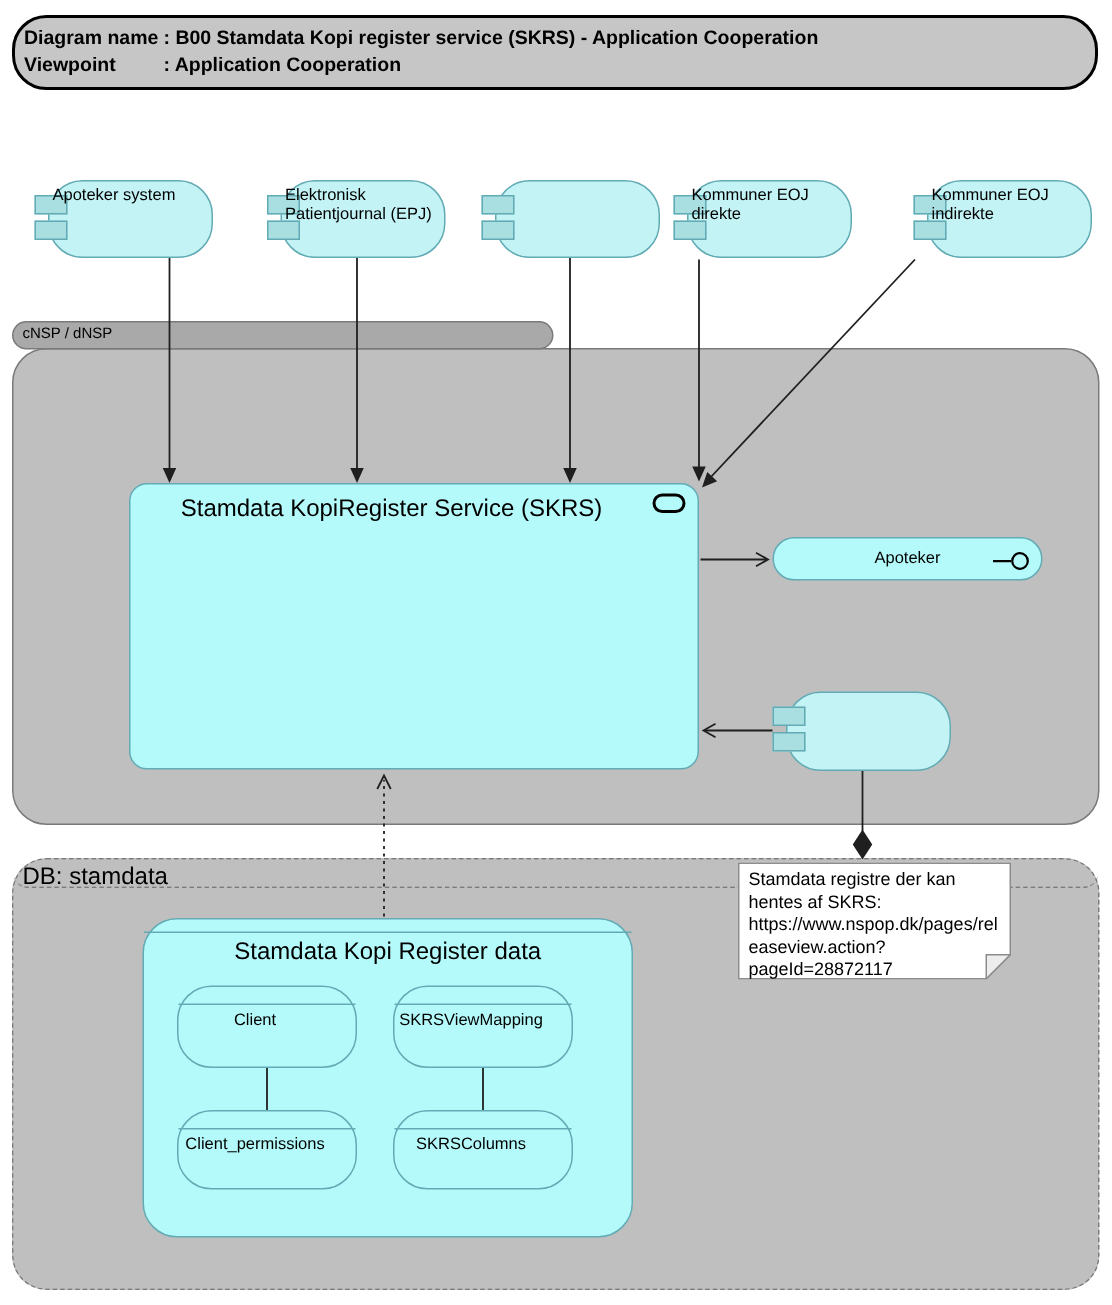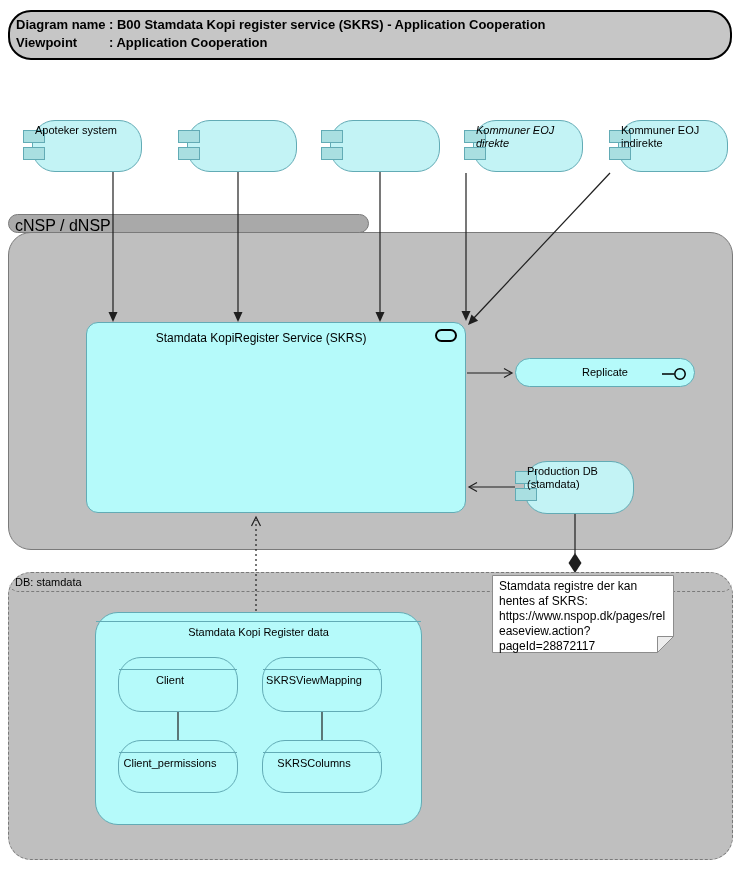--- a/index.html
+++ b/index.html
@@ -15,36 +15,36 @@
     background:var(--title-fill,#c6c6c6);border:2px solid #000;
     padding:4px 6px 0 6px;font-weight:bold;font-size:13px;line-height:18px;
   }
   .title-row .t-label{display:inline-block;width:93px;}
 
   
   .cnsp-header{
     left:8px;top:214px;width:361px;height:19px;
     background:var(--group-header-fill,#a9a9a9);
     border:1px solid var(--group-border,#7a7a7a);
-    font-size:16px;padding:2px 0 0 6px;
+    font-size:10px;padding:2px 0 0 6px;
   }
   .cnsp-body{
     left:8px;top:232px;width:725px;height:318px;
     background:var(--group-fill,#bfbfbf);
     border:1px solid var(--group-border,#7a7a7a);
   }
   .db-group{
     left:8px;top:572px;width:725px;height:288px;
     background:var(--group-fill,#bfbfbf);
     border:1px dashed var(--group-border,#7a7a7a);
   }
   .db-header{
     left:0;top:0;width:100%;height:19px;
     border-bottom:1px dashed var(--group-border,#7a7a7a);
-    font-size:11px;padding:3px 0 0 6px;
+    font-size:16px;padding:3px 0 0 6px;
   }
 
   
   .comp{
     background:var(--node-fill,#c3f3f5);
     border:1px solid var(--node-border,#62abb5);
   }
   .comp-label{
     position:absolute;left:2px;right:2px;top:3px;
     font-size:11px;line-height:13px;overflow-wrap:anywhere;
@@ -56,21 +56,21 @@
   }
   .ctab.t1{top:9px}
   .ctab.t2{top:26px}
 
   
   .skrs{
     left:86px;top:322px;width:380px;height:191px;border-radius:12px;
     background:var(--service-fill,#b5fafa);
     border:1px solid var(--node-border,#62abb5);
   }
-  .skrs-label{position:absolute;left:0;right:30px;top:8px;text-align:center;font-size:12px;}
+  .skrs-label{position:absolute;left:0;right:30px;top:8px;text-align:center;font-size:16px;}
   .oval-icon{
     position:absolute;right:8px;top:6px;width:22px;height:13px;
     border:2px solid #000;border-radius:8px;box-sizing:border-box;
   }
 
   
   .replicate{
     left:515px;top:358px;width:180px;height:29px;
     background:var(--service-fill,#b5fafa);
     border:1px solid var(--node-border,#62abb5);
@@ -87,21 +87,21 @@
   
   .data-box{
     left:95px;top:612px;width:327px;height:213px;
     background:var(--service-fill,#b5fafa);
     border:1px solid var(--node-border,#62abb5);
   }
   .data-box-strip{
     position:absolute;left:0;right:0;top:0;height:8px;
     border-bottom:1px solid var(--node-border,#62abb5);
   }
-  .data-box-title{position:absolute;left:0;right:0;top:13px;text-align:center;font-size:11px;}
+  .data-box-title{position:absolute;left:0;right:0;top:13px;text-align:center;font-size:16px;}
   .tablebox{
     background:var(--service-fill,#b5fafa);
     border:1px solid var(--node-border,#62abb5);
   }
   .tbl-strip{
     position:absolute;left:0;right:0;top:0;height:11px;
     border-bottom:1px solid var(--node-border,#62abb5);
   }
   .tbl-label{position:absolute;left:0;right:16px;top:16px;text-align:center;font-size:11px;}
 
@@ -132,53 +132,53 @@
 </div>
 
 <div class="abs comp node" style="left:32px;top:120px;width:110px;height:52px;">
   <div class="ctab t1"></div>
   <div class="ctab t2"></div>
   <div class="comp-label">Apoteker system</div>
 </div>
 <div class="abs comp node" style="left:187px;top:120px;width:110px;height:52px;">
   <div class="ctab t1"></div>
   <div class="ctab t2"></div>
+  <div class="comp-label">Elektronisk Patientjournal (EPJ)</div>
 </div>
 <div class="abs comp node" style="left:330px;top:120px;width:110px;height:52px;">
   <div class="ctab t1"></div>
   <div class="ctab t2"></div>
 </div>
-<div class="abs comp node" style="left:473px;top:120px;width:110px;height:52px;font-style:italic;">
+<div class="abs comp node" style="left:458px;top:120px;width:110px;height:52px;">
   <div class="ctab t1"></div>
   <div class="ctab t2"></div>
   <div class="comp-label">Kommuner EOJ direkte</div>
 </div>
 <div class="abs comp node" style="left:618px;top:120px;width:110px;height:52px;">
   <div class="ctab t1"></div>
   <div class="ctab t2"></div>
   <div class="comp-label">Kommuner EOJ indirekte</div>
 </div>
 
 <div class="abs skrs node">
   <div class="skrs-label">Stamdata KopiRegister Service (SKRS)</div>
   <div class="oval-icon"></div>
 </div>
 
 <div class="abs replicate node">
-  <div class="replicate-label">Replicate</div>
+  <div class="replicate-label">Apoteker</div>
   <svg width="30" height="14" style="position:absolute;right:4px;top:8px;">
     <line x1="2" y1="7" x2="14" y2="7" stroke="#000" stroke-width="1.5"></line>
     <circle cx="20" cy="7" r="5.2" fill="none" stroke="#000" stroke-width="1.5"></circle>
   </svg>
 </div>
 
 <div class="abs comp node" style="left:524px;top:461px;width:110px;height:53px;">
   <div class="ctab t1"></div>
   <div class="ctab t2"></div>
-  <div class="comp-label">Production DB (stamdata)</div>
 </div>
 
 <div class="abs note node">
   <svg width="182" height="78" style="position:absolute;left:0;top:0;">
     <polygon points="0.5,0.5 181.5,0.5 181.5,61.5 165.5,77.5 0.5,77.5" fill="var(--note-fill,#ffffff)" stroke="var(--note-border,#8c8c8c)" stroke-width="1"></polygon>
     <polygon points="165.5,61.5 181.5,61.5 165.5,77.5" fill="#ededed" stroke="var(--note-border,#8c8c8c)" stroke-width="1"></polygon>
   </svg>
   <div class="note-text">Stamdata registre der kan hentes af SKRS: https://www.nspop.dk/pages/releaseview.action?pageId=28872117</div>
 </div>
 

